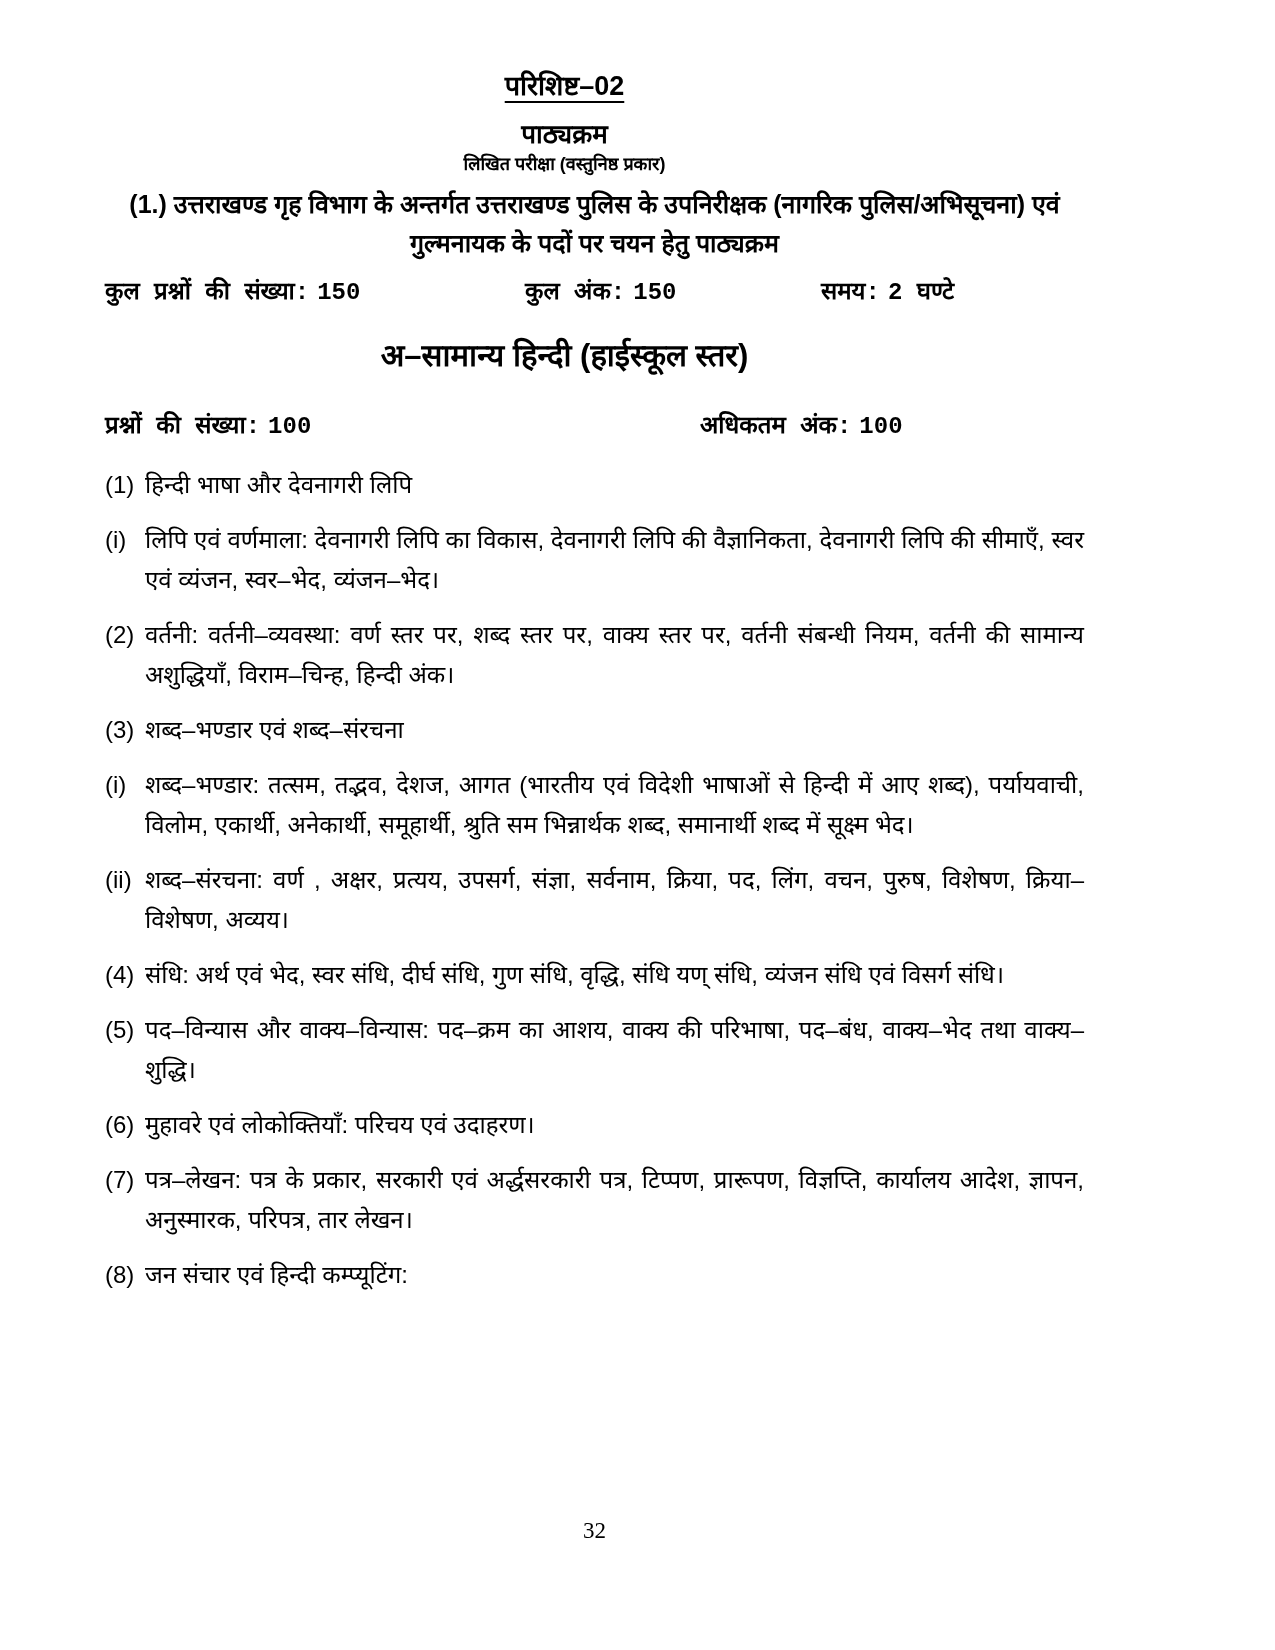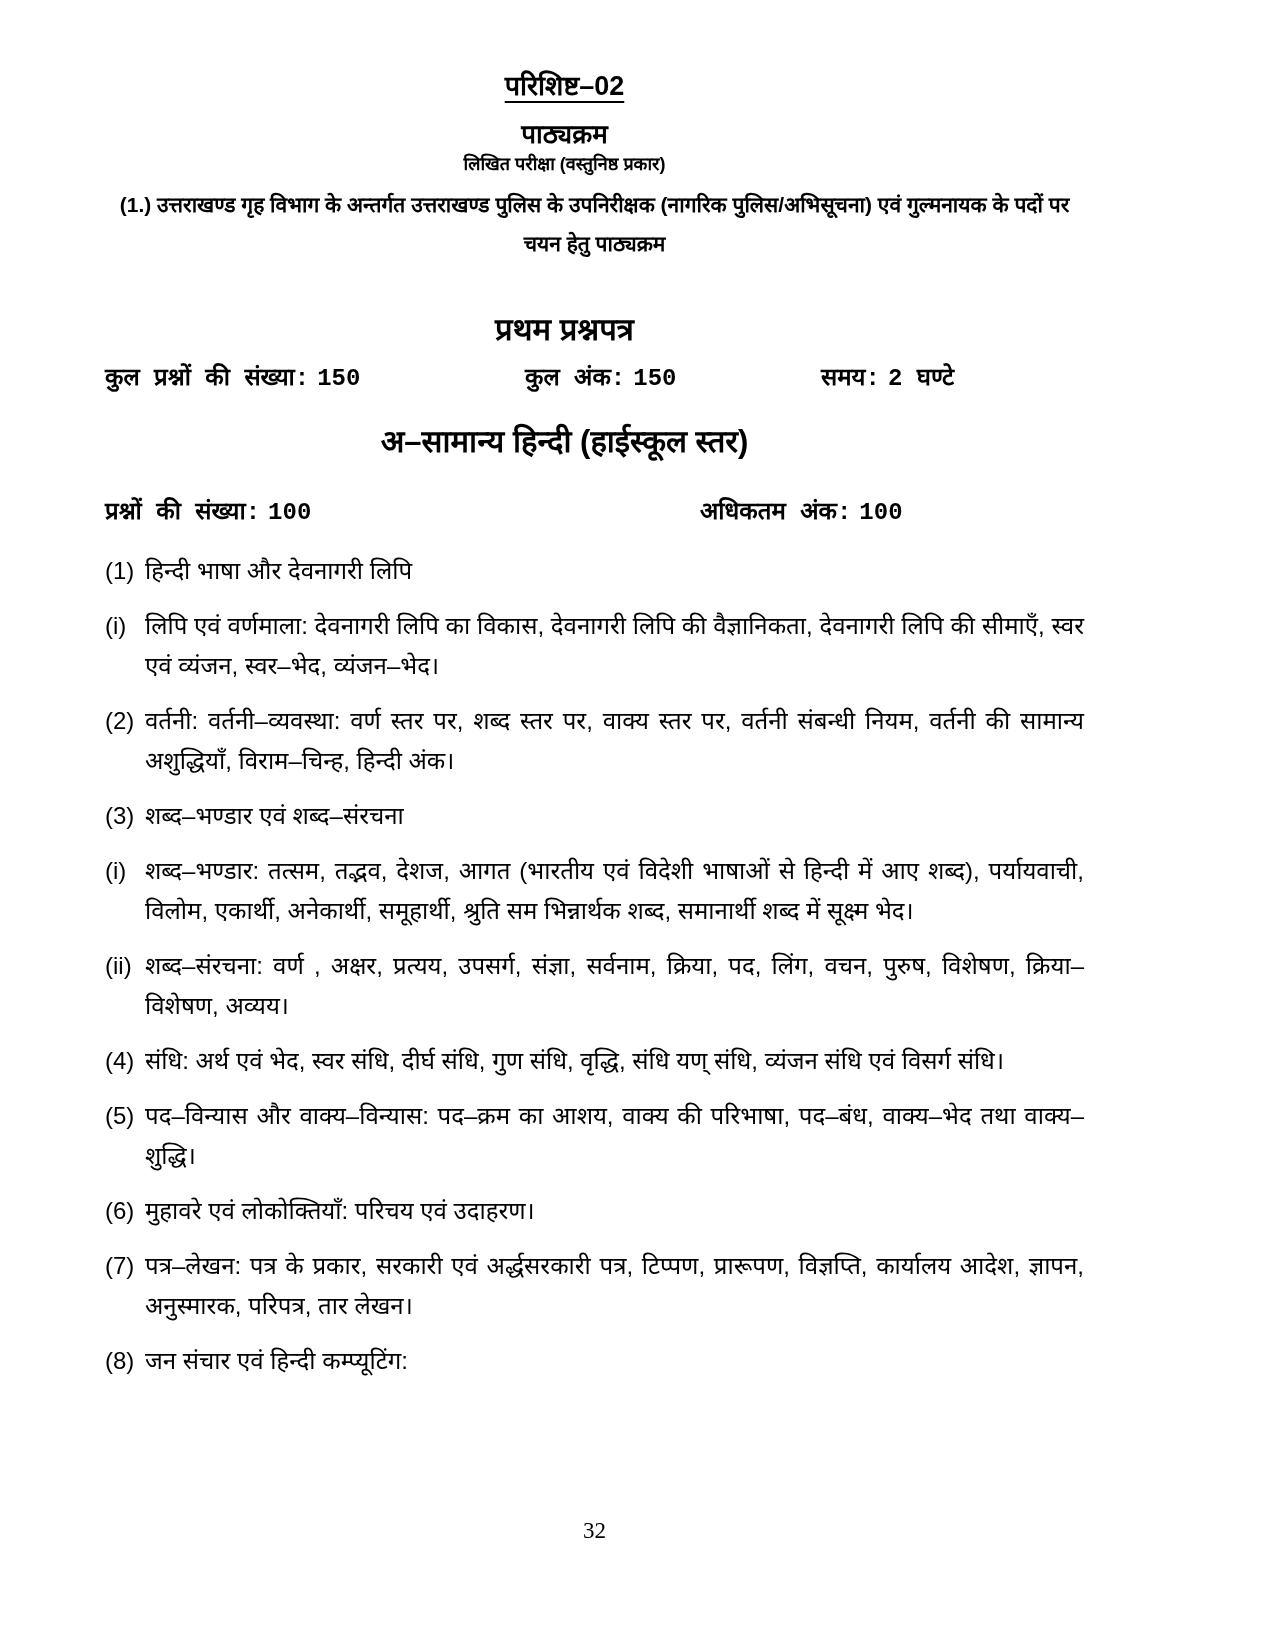--- a/index.html
+++ b/index.html
@@ -12,21 +12,21 @@
   .shift { margin-right: 60px; }   
 
   .h-appendix {
     text-align: center; font-size: 27px; font-weight: bold;
     text-decoration: underline; text-underline-offset: 6px;
   }
   .h-course  { text-align: center; font-size: 26px; font-weight: bold; margin-top: 12px; }
   .h-exam    { text-align: center; font-size: 18px; font-weight: bold; }
 
   .intro {
-    font-size: 21px; font-weight: bold; line-height: 39px;
+    font-size: 25px; font-weight: bold; line-height: 39px;
     text-align: center; max-width: 950px; margin: 10px auto 0 auto;
   }
 
   .h-paper   { text-align: center; font-size: 31px; font-weight: bold; margin-top: 44px; }
   .h-section { text-align: center; font-size: 31px; font-weight: bold; margin-top: 20px; }
 
   .stats { position: relative; height: 40px; margin-top: 10px; font-size: 24px; font-weight: bold; }
   .stats .slot { position: absolute; top: 0; white-space: nowrap; font-family: Liberation Mono, monospace; }
   .pos-a { left: 0; }
   .pos-b { left: 420px; }
@@ -49,21 +49,20 @@
 <body>
 
 <div class="page">
 
   <div class="h-appendix shift">परिशिष्ट–02</div>
   <div class="h-course shift">पाठ्यक्रम</div>
   <div class="h-exam shift">लिखित परीक्षा (वस्तुनिष्ठ प्रकार)</div>
 
   <div class="intro">(1.) उत्तराखण्ड गृह विभाग के अन्तर्गत उत्तराखण्ड पुलिस के उपनिरीक्षक (नागरिक पुलिस/अभिसूचना) एवं गुल्मनायक के पदों पर चयन हेतु पाठ्यक्रम</div>
 
-  <div class="h-paper shift">प्रथम प्रश्नपत्र</div>
 
   <div class="stats">
     <span class="slot pos-a">
       <span>कुल प्रश्नों की संख्या:</span><span class="val">150</span>
     </span>
     <span class="slot pos-b">
       <span>कुल अंक:</span><span class="val">150</span>
     </span>
     <span class="slot pos-c">
       <span>समय:</span><span class="val">2 घण्टे</span>

